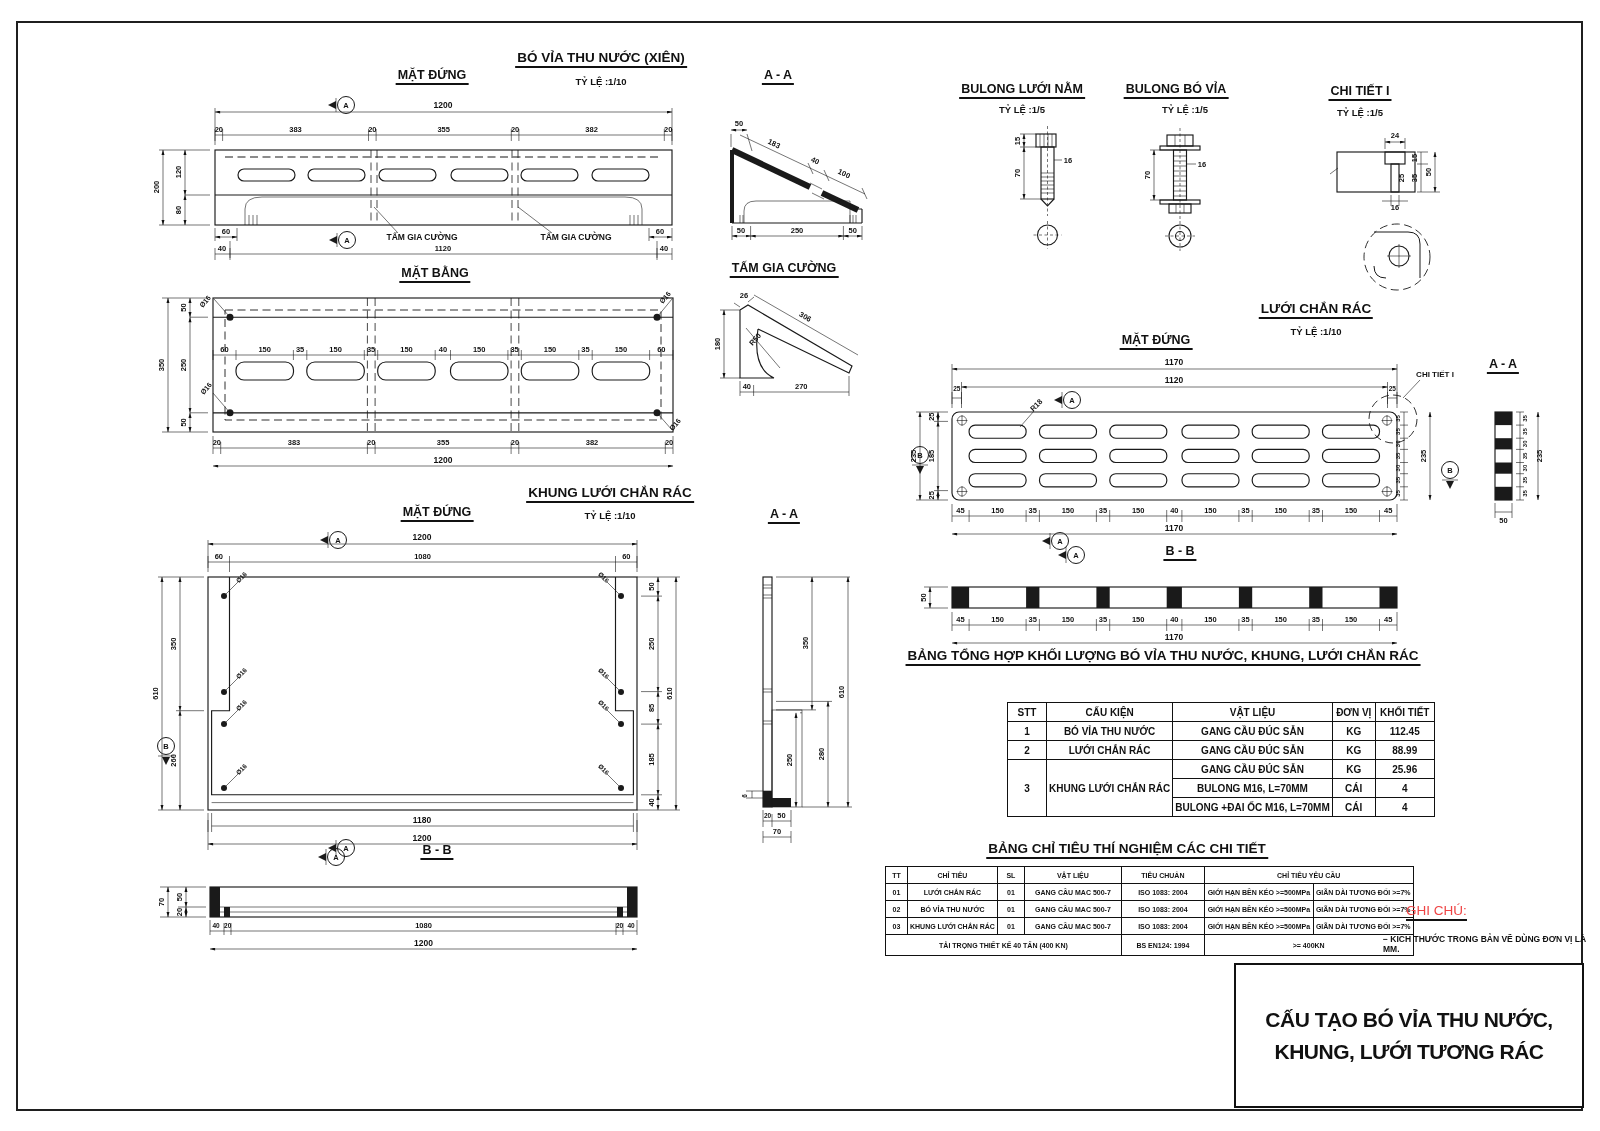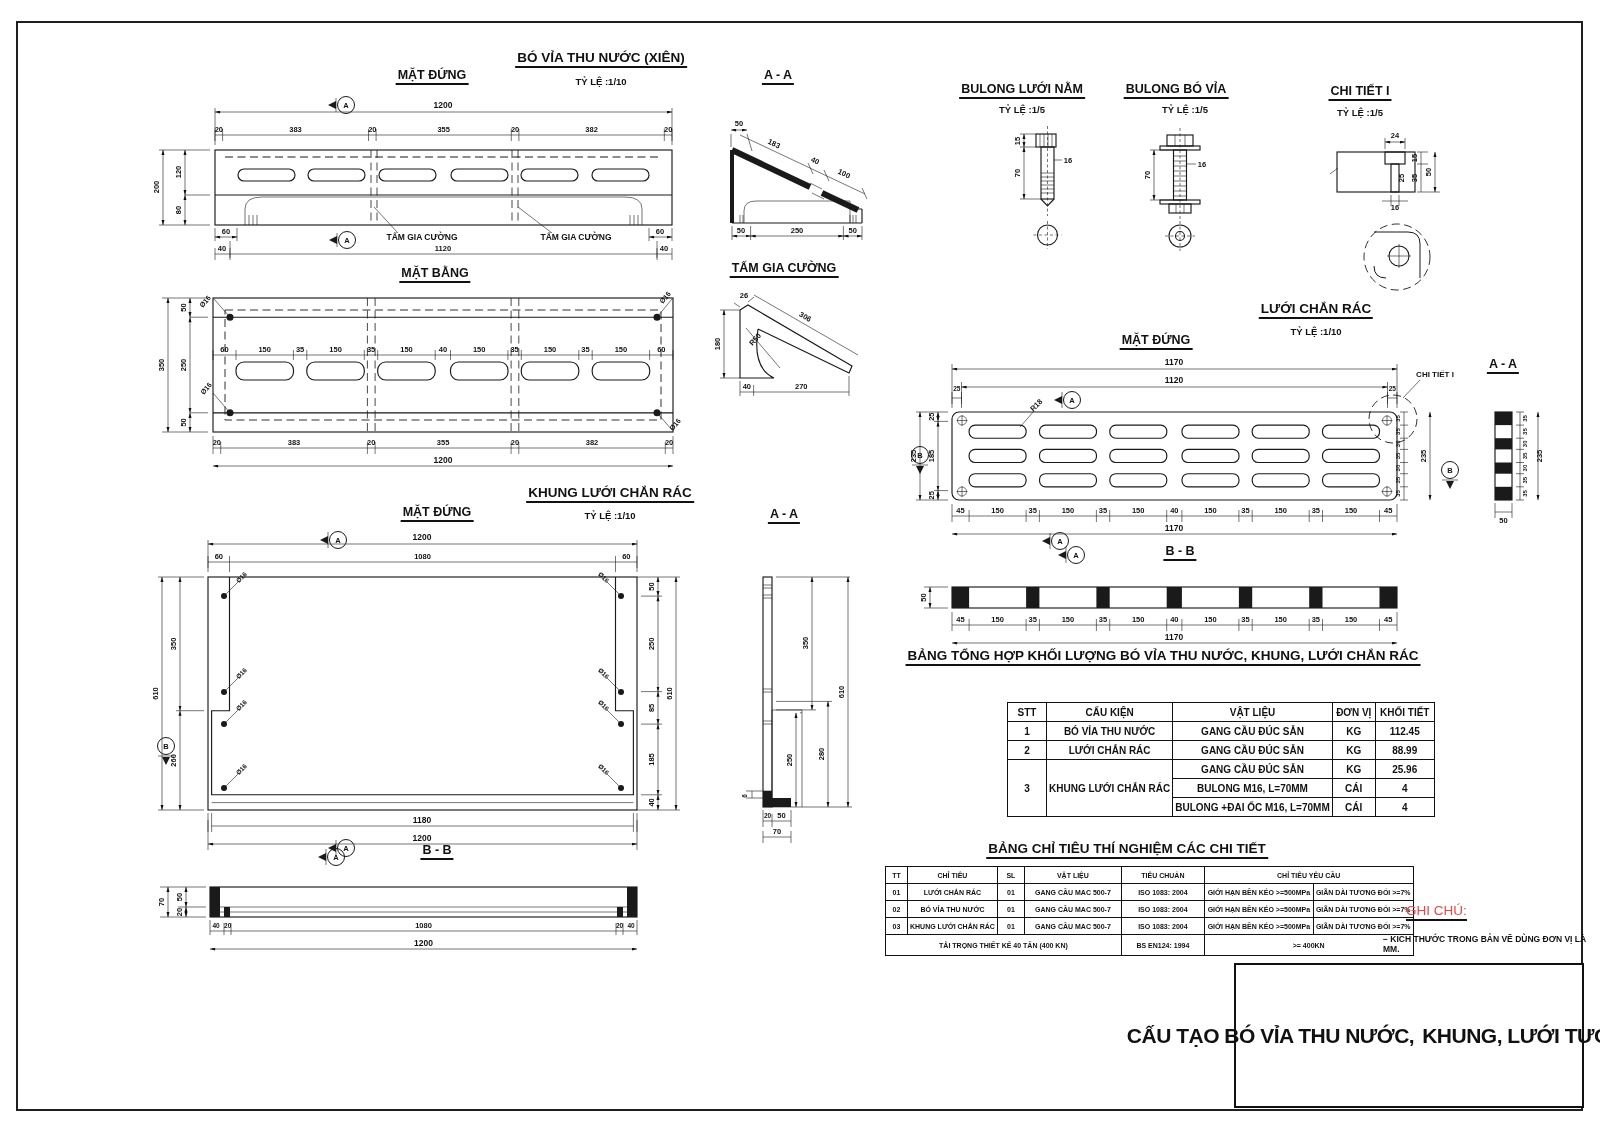--- a/index.html
+++ b/index.html
@@ -19,21 +19,21 @@
   .fl{fill:#1a1a1a;stroke:none;}
   .ht{position:absolute;transform:translateX(-50%);font-weight:bold;font-size:13.5px;color:#111;border-bottom:2px solid #111;padding:0 2px 1px;white-space:nowrap;}
   .ht.sm{font-size:12.5px;}
   .hs{position:absolute;transform:translateX(-50%);font-weight:bold;font-size:9.5px;color:#111;white-space:nowrap;}
   table{position:absolute;border-collapse:collapse;background:#fff;}
   td,th{border:1.2px solid #111;font-weight:bold;color:#111;text-align:center;padding:0 2px;white-space:nowrap;}
   .tb1 td,.tb1 th{font-size:10px;height:18px;}
   .tb2 td,.tb2 th{font-size:7px;height:16px;}
   .note-title{position:absolute;font-weight:normal;font-size:13.5px;color:#ef4444;border-bottom:2px solid #111;padding-bottom:1px;}
   .note-line{position:absolute;font-weight:bold;font-size:8.5px;color:#111;}
-  .tblock{position:absolute;left:1234px;top:963px;width:346px;height:141px;border:2.5px solid #111;background:#fff;display:flex;flex-direction:row;align-items:center;justify-content:center;gap:8px;}
+  .tblock{position:absolute;left:1234px;top:963px;width:346px;height:141px;border:2.5px solid #111;background:#fff;display:flex;flex-direction:column;align-items:center;justify-content:center;gap:8px;}
   .tblock div{font-weight:bold;font-size:21px;color:#111;letter-spacing:-.5px;white-space:nowrap;}
 </style>
 </head>
 <body>
 
 <div class="sheet">
 
 <svg width="0" height="0" style="position:absolute" aria-hidden="true">
   <defs>
     <marker id="ae" markerWidth="10" markerHeight="7" refX="8.5" refY="2.5" orient="auto">

